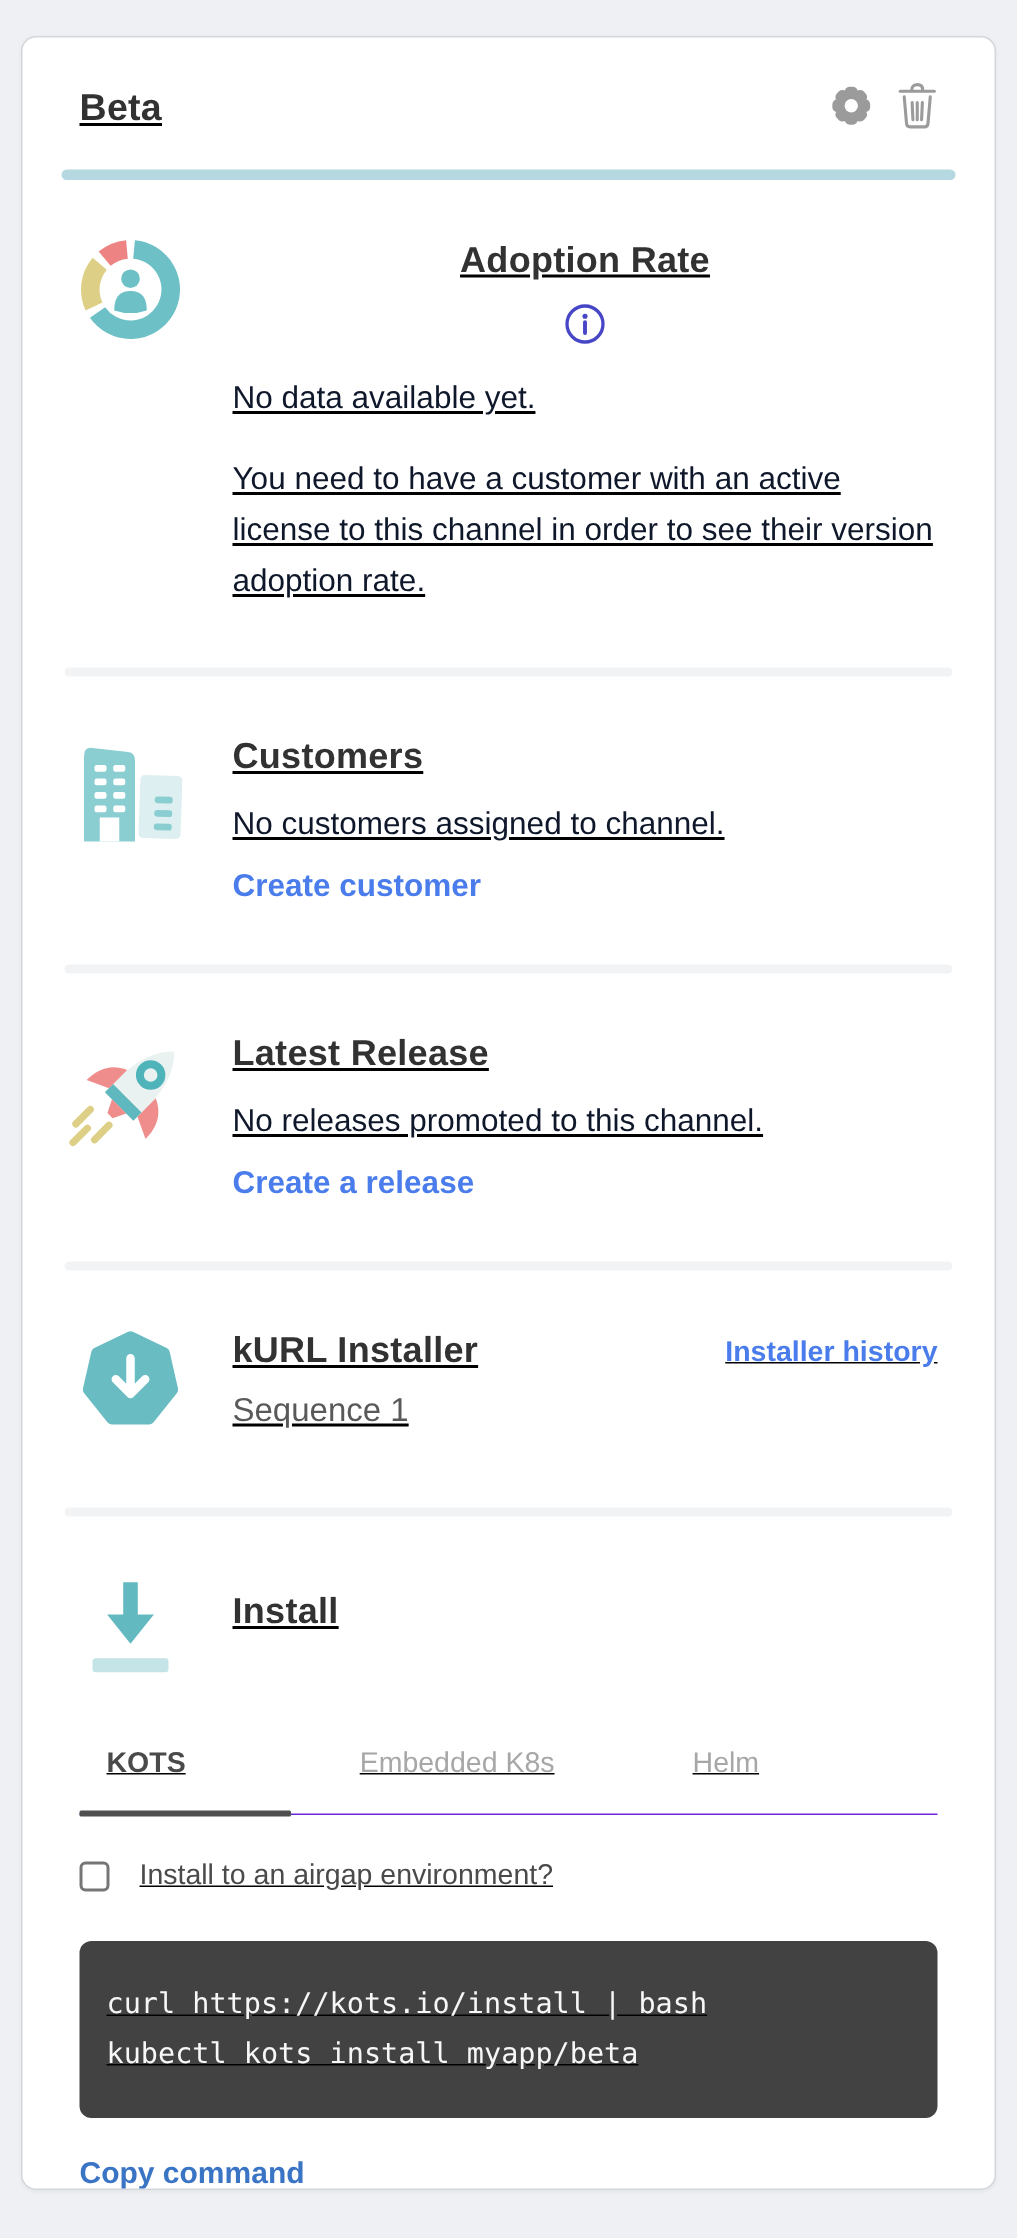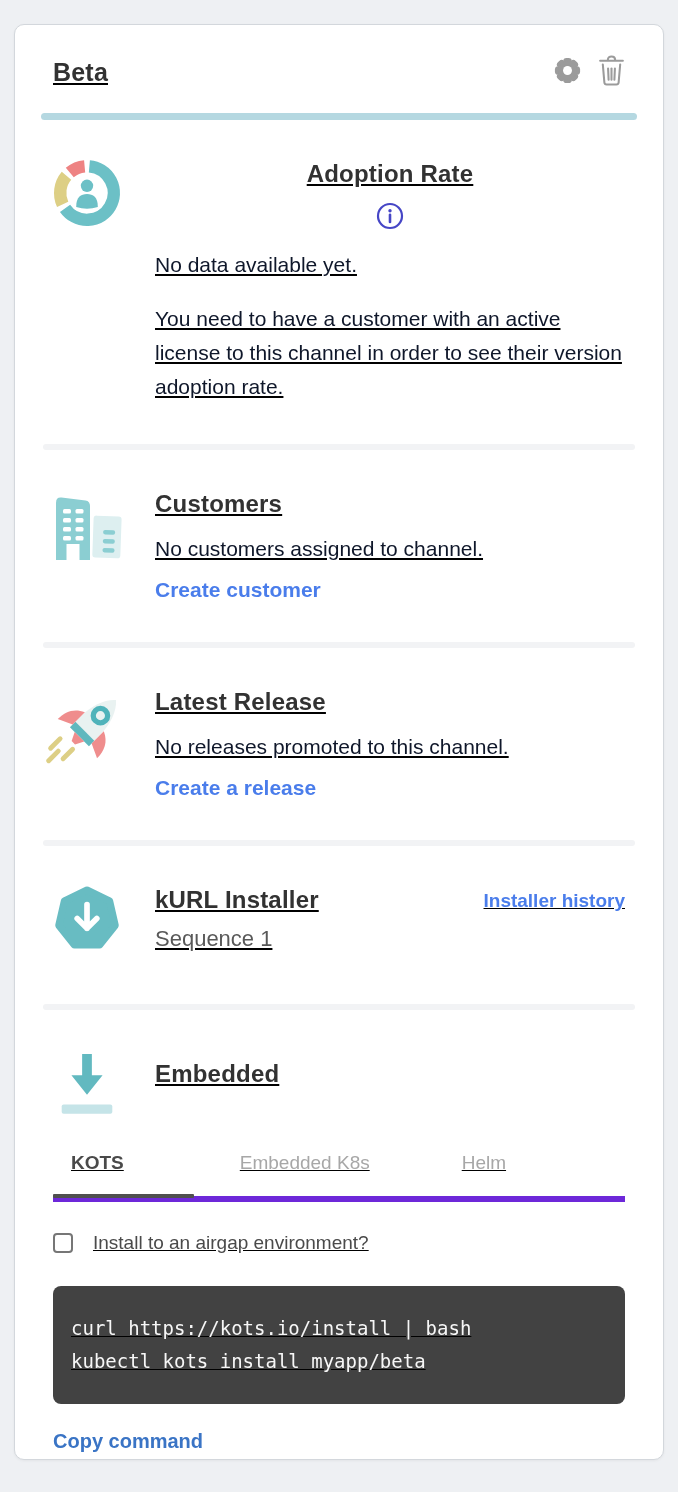--- a/index.html
+++ b/index.html
@@ -41,21 +41,21 @@
     display: inline-block; margin-top: 12px;
     color: #4a7deb; font-size: 21px; font-weight: 600; text-decoration: none; cursor: pointer;
   }
   .divider { height: 6px; background: #f2f3f5; border-radius: 3px; margin: 0 -10px; }
   
   .kurl-head { display: flex; align-items: flex-start; justify-content: space-between; }
   .history-link { color: #4a7deb; font-size: 19px; font-weight: 600; text-decoration: none; margin-top: 4px; cursor: pointer; }
   .sequence { font-size: 22px; color: #595959; margin-top: 12px; }
   
   .install-header { padding-bottom: 0; }
-  .tabs { display: flex; border-bottom: 6px solid #6d28d9; margin-top: 22px; }
+  .tabs { display: flex; border-bottom: 1px solid #6d28d9; margin-top: 34px; }
   .tab {
     position: relative; background: none; border: none; cursor: pointer;
     font-family: inherit; font-size: 19px; color: #a7a7a7;
     padding: 6px 46px 22px 46px;
   }
   .tab:first-child { padding-left: 18px; padding-right: 70px; }
   .tab.active { color: #4a4a4a; font-weight: 600; }
   .tab.active::after {
     content: ""; position: absolute; left: 0; right: 0; bottom: -2px;
     height: 4px; background: #4f4f4f; border-radius: 1px;
@@ -229,21 +229,21 @@
 
   
   <div class="section install-header">
     <div class="icon-box">
       <svg width="60" height="74" viewBox="0 0 60 76">
         <path d="M25 4 H35 V26 H46 L30 46 L14 26 H25 Z" fill="#62b9c0"></path>
         <rect x="4" y="56" width="52" height="9.5" rx="2" fill="#c5e4e8"></rect>
       </svg>
     </div>
     <div class="section-body">
-      <h2 class="section-title" style="margin-top:10px">Embedded</h2>
+      <h2 class="section-title" style="margin-top:10px">Install</h2>
     </div>
   </div>
 
   <div class="tabs">
     <button class="tab active">KOTS</button>
     <button class="tab">Embedded K8s</button>
     <button class="tab">Helm</button>
   </div>
 
   <div class="airgap-row">

